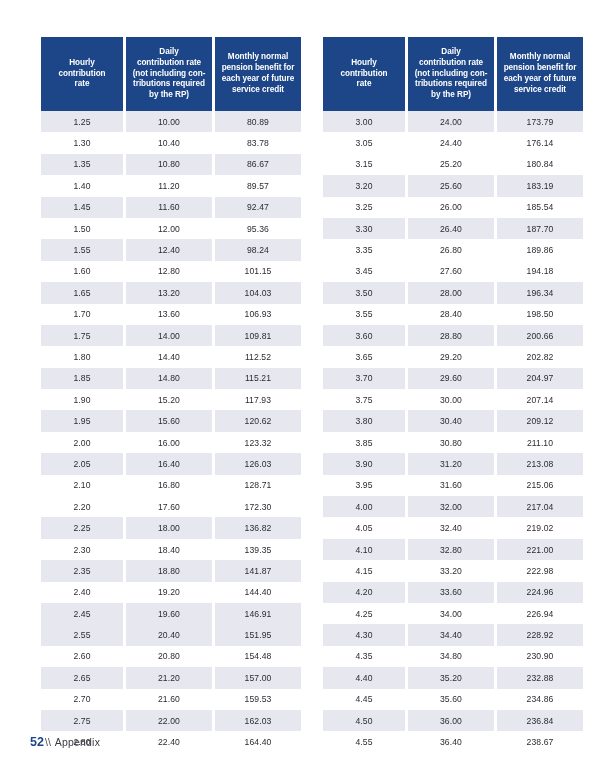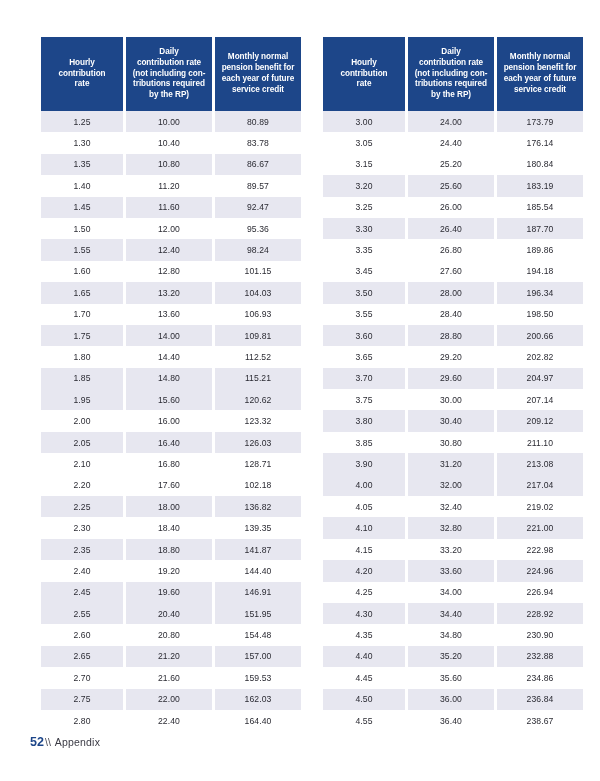--- a/index.html
+++ b/index.html
@@ -191,20 +191,25 @@
           <tr class="plain">
             <td>1.80</td>
             <td>14.40</td>
             <td>112.52</td>
           </tr>
           <tr class="shaded">
             <td>1.85</td>
             <td>14.80</td>
             <td>115.21</td>
           </tr>
+          <tr class="plain">
+            <td>1.90</td>
+            <td>15.20</td>
+            <td>117.93</td>
+          </tr>
           <tr class="shaded">
             <td>1.95</td>
             <td>15.60</td>
             <td>120.62</td>
           </tr>
           <tr class="plain">
             <td>2.00</td>
             <td>16.00</td>
             <td>123.32</td>
           </tr>
@@ -214,21 +219,21 @@
             <td>126.03</td>
           </tr>
           <tr class="plain">
             <td>2.10</td>
             <td>16.80</td>
             <td>128.71</td>
           </tr>
           <tr class="plain">
             <td>2.20</td>
             <td>17.60</td>
-            <td>102.18</td>
+            <td>172.30</td>
           </tr>
           <tr class="shaded">
             <td>2.25</td>
             <td>18.00</td>
             <td>136.82</td>
           </tr>
           <tr class="plain">
             <td>2.30</td>
             <td>18.40</td>
             <td>139.35</td>
@@ -388,20 +393,25 @@
           <tr class="plain">
             <td>3.85</td>
             <td>30.80</td>
             <td>211.10</td>
           </tr>
           <tr class="shaded">
             <td>3.90</td>
             <td>31.20</td>
             <td>213.08</td>
           </tr>
+          <tr class="plain">
+            <td>3.95</td>
+            <td>31.60</td>
+            <td>215.06</td>
+          </tr>
           <tr class="shaded">
             <td>4.00</td>
             <td>32.00</td>
             <td>217.04</td>
           </tr>
           <tr class="plain">
             <td>4.05</td>
             <td>32.40</td>
             <td>219.02</td>
           </tr>

